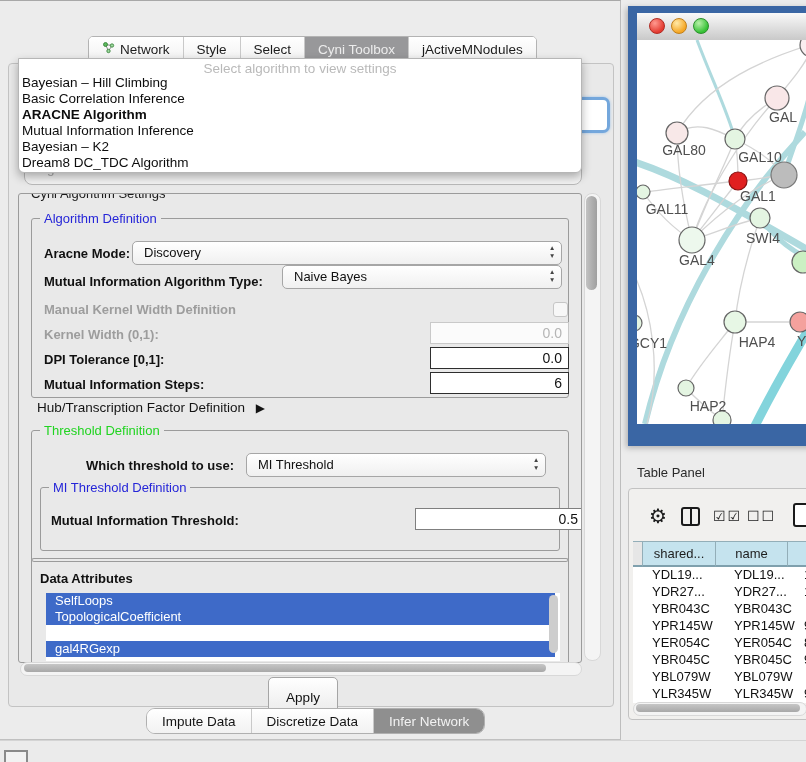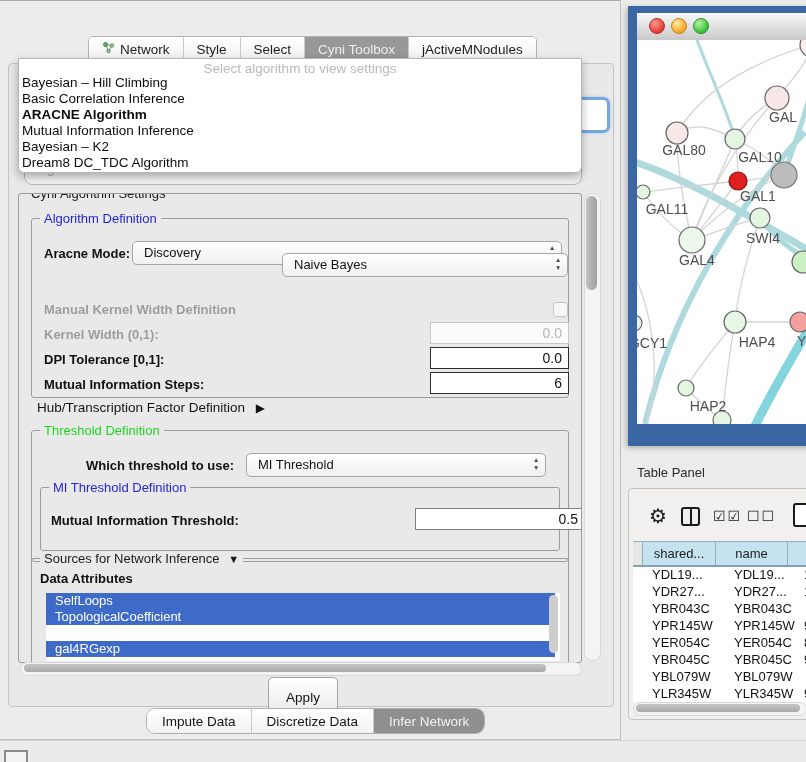--- a/index.html
+++ b/index.html
@@ -139,21 +139,22 @@
 
         <div class="abs boldlbl" style="left:12px;top:27px;">Aracne Mode:</div>
         <div class="abs combo" style="left:100px;top:22px;width:428px;">
           <span class="ctext">Discovery</span>
           <span class="stepper">
               <span>▴</span>
               <span>▾</span>
             </span>
         </div>
 
-        <div class="abs combo" style="left:250px;top:34px;width:278px;padding-left:6px;">
+        <div class="abs boldlbl" style="left:12px;top:55px;">Mutual Information Algorithm Type:</div>
+        <div class="abs combo" style="left:250px;top:46px;width:278px;">
           <span class="ctext">Naive Bayes</span>
           <span class="stepper">
               <span>▴</span>
               <span>▾</span>
             </span>
         </div>
 
         <div class="abs graylbl" style="left:12px;top:83px;">Manual Kernel Width Definition</div>
         <div class="abs checkbox" style="left:521px;top:83px;"></div>
 
@@ -193,24 +194,20 @@
         <div class="abs group" style="left:8px;top:56px;width:518px;height:62px;">
           <span class="group-label lbl-blue">MI Threshold Definition</span>
           <div class="abs boldlbl" style="left:10px;top:25px;">Mutual Information Threshold:</div>
           <div class="abs field" style="left:374px;top:20px;width:140px;border-color:#7f7f7f;padding-left:28px;">
             <span class="fval">0.5</span>
           </div>
         </div>
       </div>
 
       <div class="abs group" style="left:12px;top:364px;width:536px;height:120px;border-bottom:none;">
-        <span class="group-label lbl-black">
-          <span>Sources for Network Inference</span>
-          <span style="font-size:11px;margin-left:5px;">▼</span>
-        </span>
         <div class="abs boldlbl" style="left:8px;top:12px;">Data Attributes</div>
 
         <div class="abs" style="left:14px;top:34px;width:514px;height:68px;background:#fff;overflow:hidden;">
           <div class="list-item" style="top:0;">SelfLoops</div>
           <div class="list-item" style="top:16px;">TopologicalCoefficient</div>
           <div class="list-item" style="top:48px;">gal4RGexp</div>
           <div class="abs" style="left:503px;top:2px;width:9px;height:58px;background:#cdcdcd;border-radius:5px;"></div>
         </div>
       </div>
     </div>

